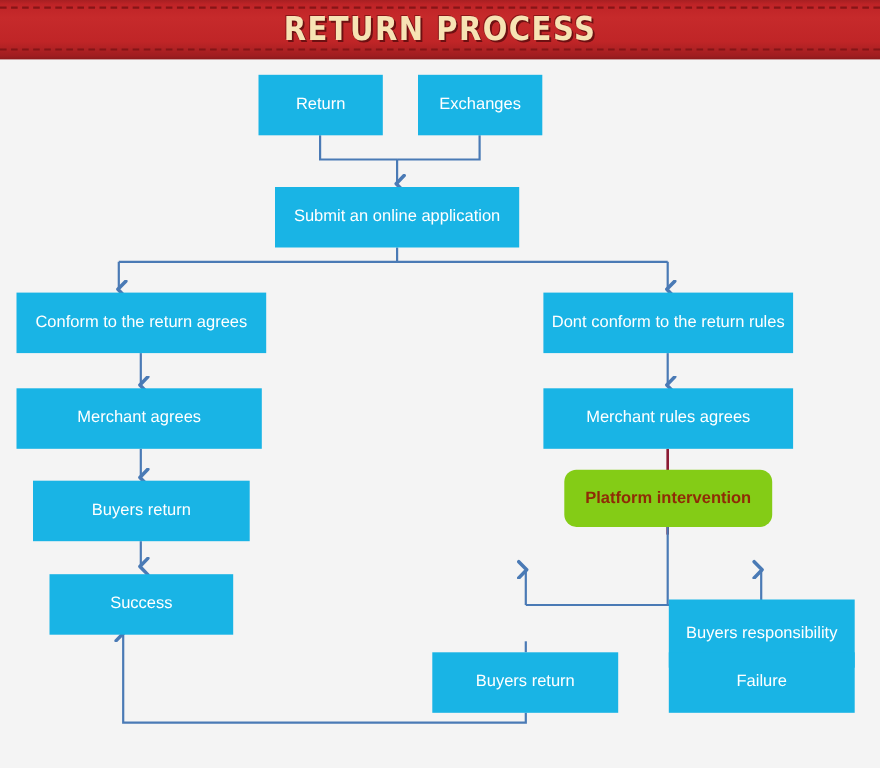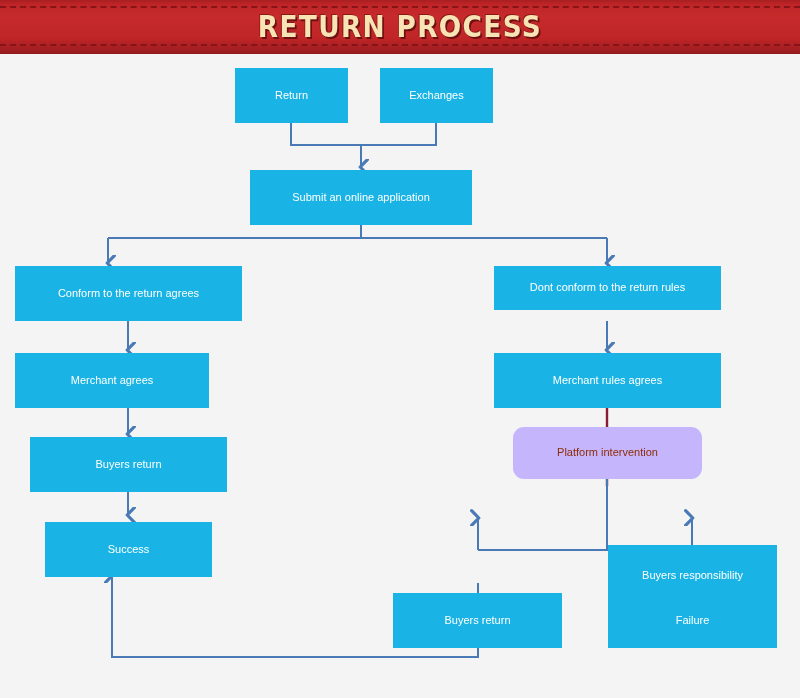--- a/index.html
+++ b/index.html
@@ -70,29 +70,30 @@
   }
 
   .node {
     position: absolute;
     box-sizing: border-box;
     display: flex;
     align-items: center;
     justify-content: center;
     text-align: center;
     color: #ffffff;
-    font-size: 11px;
+    font-size: 15px;
     line-height: 1.22;
     padding: 2px 4px;
     background: #19b4e5;
   }
   .node.highlight {
-    background: #c4b5fd;
+    background: #84cc16;
     color: #8f2b06;
     border-radius: 11px;
+    font-weight: bold;
   }
   .node-label { display: block; }
 </style>
 </head>
 <body>
 
 <div id="canvas">
 
   <div id="header-banner">
     <div id="header-stitch-top"></div>
@@ -158,25 +159,25 @@
     </div>
 
     <div class="node" style="left:250px; top:116px; width:222px; height:55px;">
       <span class="node-label">Submit an online application</span>
     </div>
 
     <div class="node" style="left:15px; top:212px; width:227px; height:55px;">
       <span class="node-label">Conform to the return agrees</span>
     </div>
 
-    <div class="node" style="left:494px; top:212px; width:227px; height:44px;">
+    <div class="node" style="left:494px; top:212px; width:227px; height:55px;">
       <span class="node-label">Dont conform to the return rules</span>
     </div>
 
-    <div class="node" style="left:15px; top:299px; width:194px; height:55px;">
+    <div class="node" style="left:15px; top:299px; width:223px; height:55px;">
       <span class="node-label">Merchant agrees</span>
     </div>
 
     <div class="node" style="left:494px; top:299px; width:227px; height:55px;">
       <span class="node-label">Merchant rules agrees</span>
     </div>
 
     <div class="node" style="left:30px; top:383px; width:197px; height:55px;">
       <span class="node-label">Buyers return</span>
     </div>

